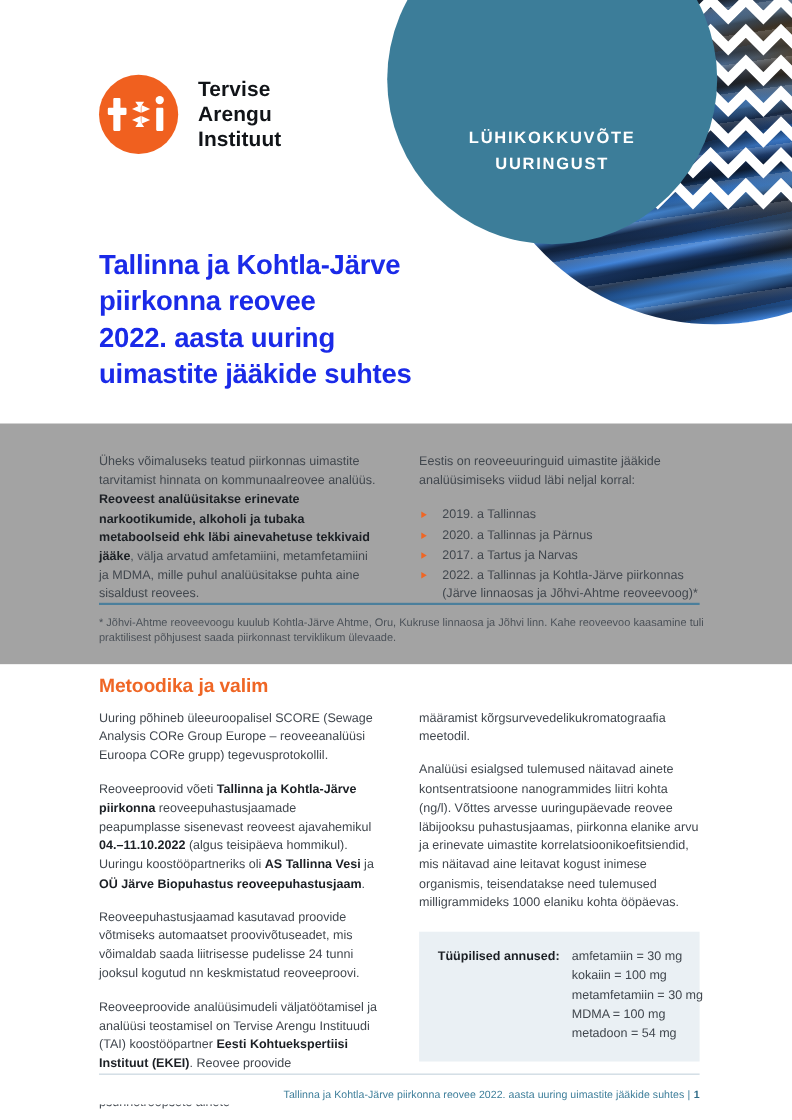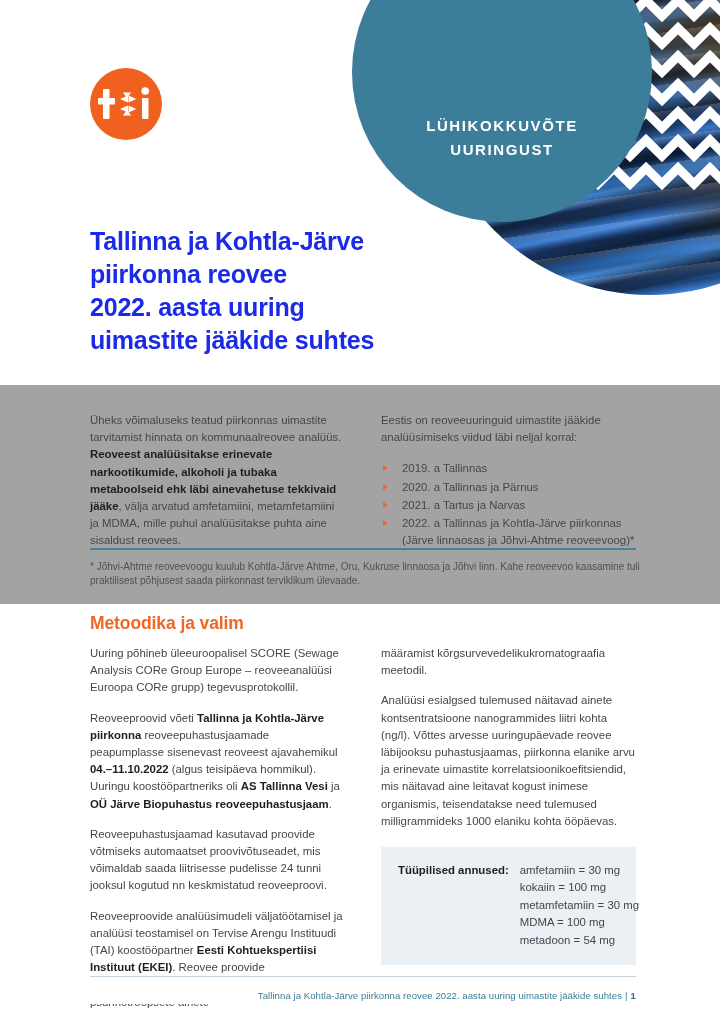--- a/index.html
+++ b/index.html
@@ -322,20 +322,25 @@
           <circle cx="55.2" cy="23" r="3.8"></circle>
           <polygon points="30,31 38,27.5 38,34.5"></polygon>
           <polygon points="46.5,31 38.5,27.5 38.5,34.5"></polygon>
           <polygon points="30,41 38,37.5 38,44.5"></polygon>
           <polygon points="46.5,41 38.5,37.5 38.5,44.5"></polygon>
           <polygon points="33,24.5 41,24.5 37,30.5"></polygon>
           <polygon points="33,47.5 41,47.5 37,41.5"></polygon>
         </g>
       </svg>
     </div>
+    <div class="logo-words">
+      <div>Tervise</div>
+      <div>Arengu</div>
+      <div>Instituut</div>
+    </div>
   </div>
 
   <h1 class="hero-title">
     <span>Tallinna ja Kohtla-Järve</span>
     <span>piirkonna reovee</span>
     <span>2022. aasta uuring</span>
     <span>uimastite jääkide suhtes</span>
   </h1>
 </div>
 
@@ -344,21 +349,21 @@
 
     <div class="intro-col">
       <p><span>Üheks võimaluseks teatud piirkonnas uimastite tarvitamist hinnata on kommunaalreovee analüüs. </span><b>Reoveest analüüsitakse erinevate narkootikumide, alkoholi ja tubaka metaboolseid ehk läbi ainevahetuse tekkivaid jääke</b><span>, välja arvatud amfetamiini, metamfetamiini ja MDMA, mille puhul analüüsitakse puhta aine sisaldust reovees.</span></p>
     </div>
 
     <div class="intro-col">
       <p>Eestis on reoveeuuringuid uimastite jääkide analüüsimiseks viidud läbi neljal korral:</p>
       <ul class="year-list">
         <li><span class="bullet"></span><span>2019. a Tallinnas</span></li>
         <li><span class="bullet"></span><span>2020. a Tallinnas ja Pärnus</span></li>
-        <li><span class="bullet"></span><span>2021. a Tartus ja Narvas</span></li>
+        <li><span class="bullet"></span><span>2017. a Tartus ja Narvas</span></li>
         <li><span class="bullet"></span><span>2022. a Tallinnas ja Kohtla-Järve piirkonnas (Järve linnaosas ja Jõhvi-Ahtme reoveevoog)*</span></li>
       </ul>
     </div>
   </div>
 
   <div class="intro-rule"></div>
   <div class="intro-note">* Jõhvi-Ahtme reoveevoogu kuulub Kohtla-Järve Ahtme, Oru, Kukruse linnaosa ja Jõhvi linn. Kahe reoveevoo kaasamine tuli praktilisest põhjusest saada piirkonnast terviklikum ülevaade.</div>
 </div>
 
 <div class="body-section">

